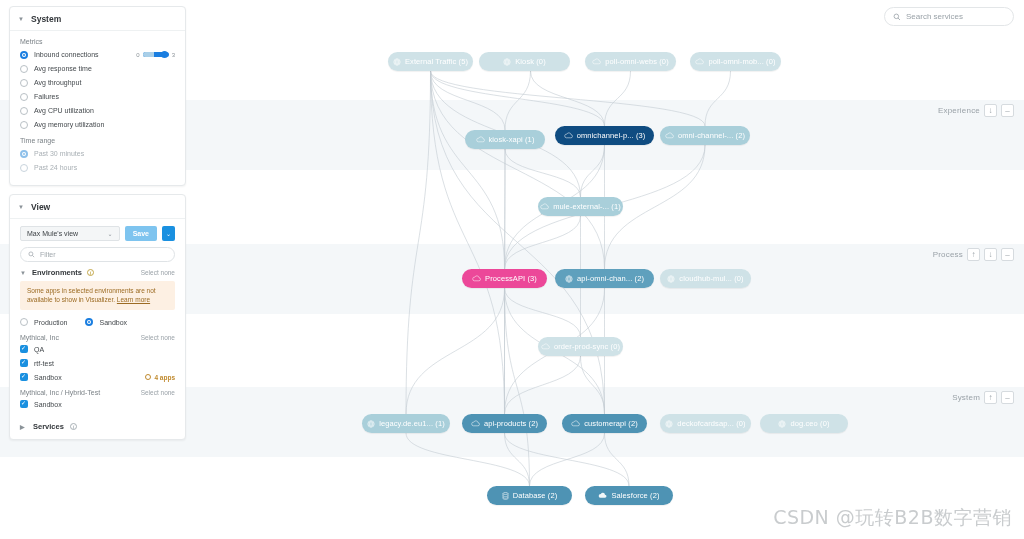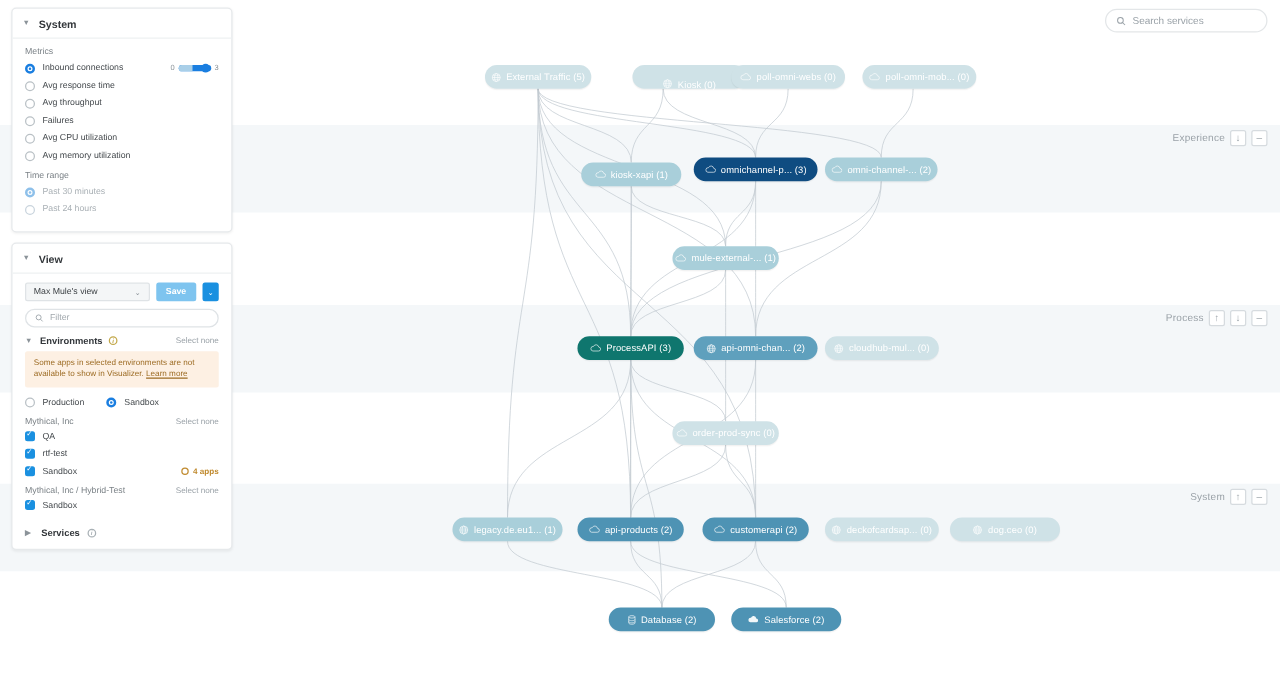--- a/index.html
+++ b/index.html
@@ -49,21 +49,21 @@
     cursor: pointer;
     box-shadow: 0 1px 1px rgba(0,0,0,.06);
   }
   .node .nlabel { line-height: 1; letter-spacing: .1px; }
   .node svg { display: block; flex: 0 0 auto; }
   .n-pale   { background: #cfe2e7; color: #ffffff; }
   .n-light  { background: #a9cfda; color: #ffffff; }
   .n-mid    { background: #5fa0bd; color: #ffffff; }
   .n-mid2   { background: #4e93b4; color: #ffffff; }
   .n-dark   { background: #0f4c81; color: #ffffff; }
-  .n-dark2  { background: #0f766e; color: #ffffff; text-align: center; }
+  .n-dark2  { background: #ec4899; color: #ffffff; text-align: center; }
 
   
   #search {
     position: absolute; top: 7px; right: 10px;
     width: 130px; height: 19px;
     border: 1px solid #e3e6e8; border-radius: 10px;
     background: #fff;
     display: flex; align-items: center; gap: 5px;
     padding: 0 8px;
   }
@@ -292,21 +292,21 @@
             <svg width="8" height="8" viewBox="0 0 14 14">
               <circle cx="7" cy="7" r="5.6" fill="none" stroke="rgba(255,255,255,.92)" stroke-width="1"></circle>
               <ellipse cx="7" cy="7" rx="2.4" ry="5.6" fill="none" stroke="rgba(255,255,255,.92)" stroke-width="1"></ellipse>
               <line x1="1.4" y1="7" x2="12.6" y2="7" stroke="rgba(255,255,255,.92)" stroke-width="1"></line>
               <line x1="2.2" y1="4.3" x2="11.8" y2="4.3" stroke="rgba(255,255,255,.92)" stroke-width=".7"></line>
               <line x1="2.2" y1="9.7" x2="11.8" y2="9.7" stroke="rgba(255,255,255,.92)" stroke-width=".7"></line>
             </svg>
           </span>
           <span class="nlabel">External Traffic (5)</span>
         </div>
-        <div class="node n-pale" style="left: 506px; top: 52px; width: 91px; align-items: flex-end;">
+        <div class="node n-pale" style="left: 479px; top: 52px; width: 91px;">
           <span style="display: flex;">
             <svg width="8" height="8" viewBox="0 0 14 14">
               <circle cx="7" cy="7" r="5.6" fill="none" stroke="rgba(255,255,255,.92)" stroke-width="1"></circle>
               <ellipse cx="7" cy="7" rx="2.4" ry="5.6" fill="none" stroke="rgba(255,255,255,.92)" stroke-width="1"></ellipse>
               <line x1="1.4" y1="7" x2="12.6" y2="7" stroke="rgba(255,255,255,.92)" stroke-width="1"></line>
               <line x1="2.2" y1="4.3" x2="11.8" y2="4.3" stroke="rgba(255,255,255,.92)" stroke-width=".7"></line>
               <line x1="2.2" y1="9.7" x2="11.8" y2="9.7" stroke="rgba(255,255,255,.92)" stroke-width=".7"></line>
             </svg>
           </span>
           <span class="nlabel">Kiosk (0)</span>
@@ -613,13 +613,14 @@
       </div>
 
       <div class="collapsed-row" style="padding-top:0;padding-bottom:8px;">
         <span class="caret-r">▶</span>
         <span>Services</span>
         <span class="info-g">i</span>
       </div>
     </div>
   </div>
 
+  <div id="watermark">CSDN @玩转B2B数字营销</div>
 </div>
 
 </body></html>

